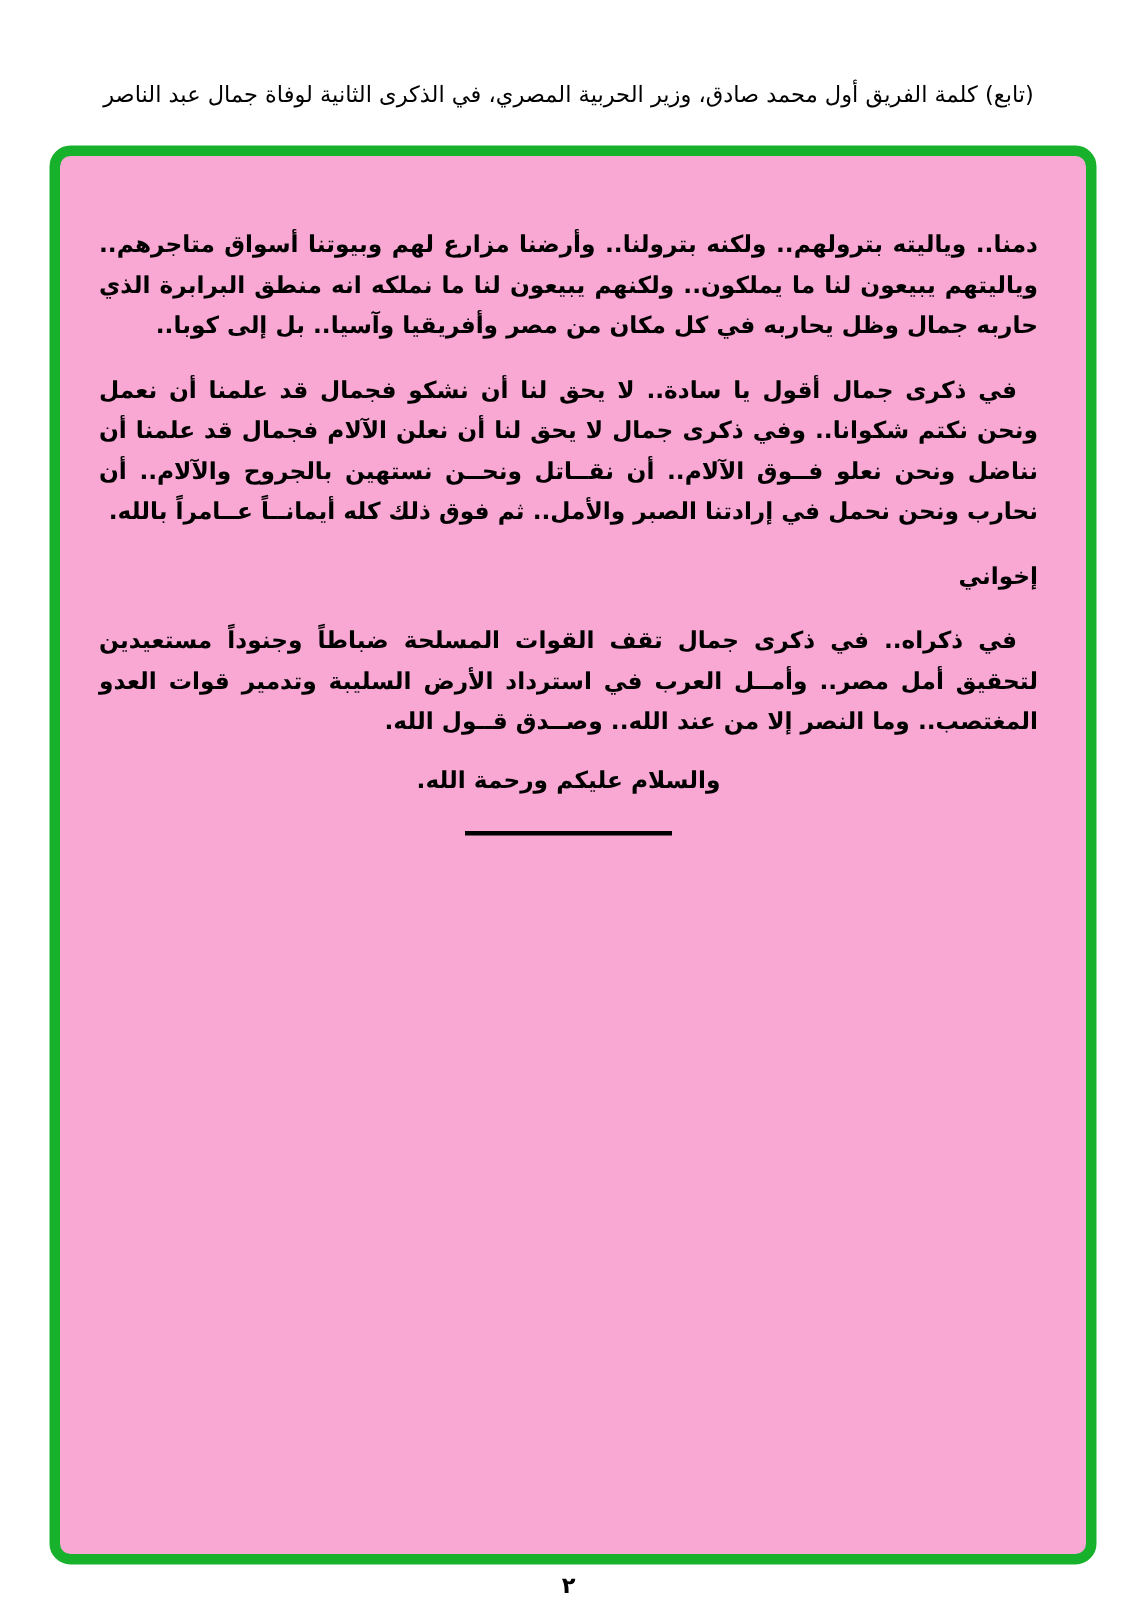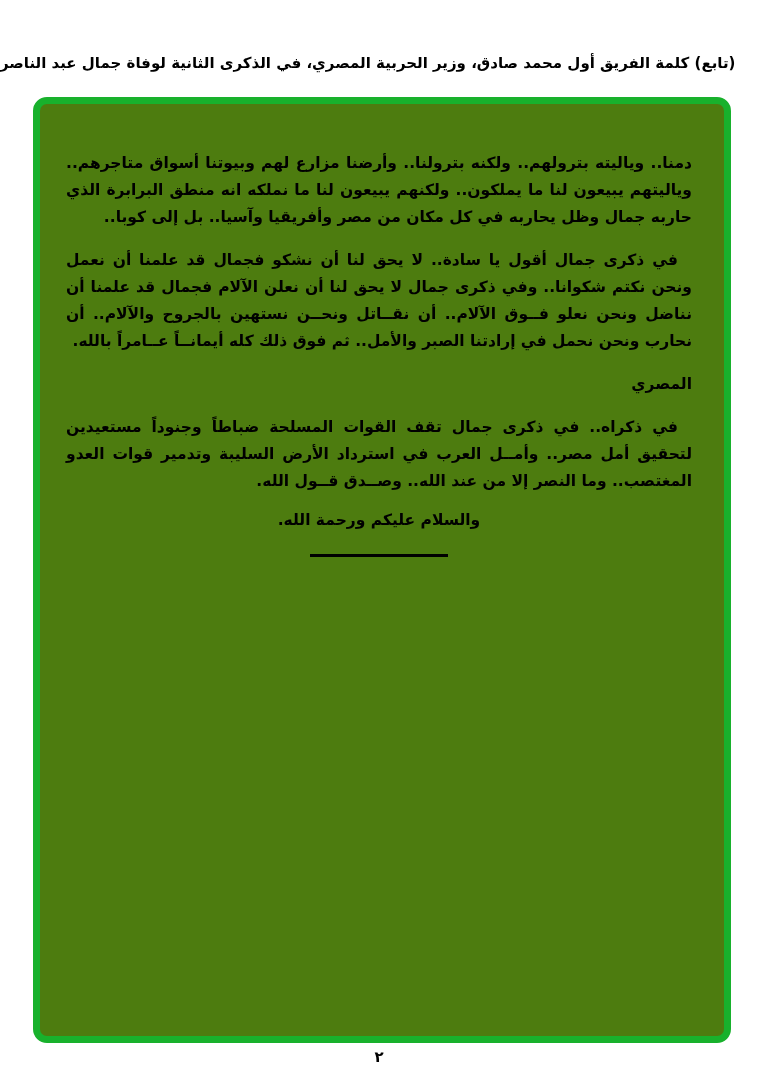--- a/index.html
+++ b/index.html
@@ -14,35 +14,35 @@
     background: #ffffff;
     font-family: "DejaVu Sans", sans-serif;
     overflow: hidden;
   }
   .header {
     position: absolute;
     top: 54px;
     left: 0;
     width: 100%;
     direction: rtl;
-    text-align: left;
+    text-align: center;
     font-size: 15px;
-    font-weight: bold;
+    font-weight: normal;
     color: #000000;
   }
   .frame {
     position: absolute;
     box-sizing: border-box;
     left: 33px;
     top: 97px;
     width: 698px;
     height: 946px;
     border: 7px solid #18b12c;
     border-radius: 14px;
-    background: #4d7c0f;
+    background: #f9a8d4;
   }
   .content {
     direction: rtl;
     padding: 46px 32px 0 26px;
     color: #000000;
   }
   .para {
     margin: 16px 0 0 0;
     font-size: 15.5px;
     font-weight: bold;
@@ -87,21 +87,21 @@
 
   <div class="header">(تابع) كلمة الفريق أول محمد صادق، وزير الحربية المصري، في الذكرى الثانية لوفاة جمال عبد الناصر</div>
 
   <div class="frame" style="border-color: rgb(24, 177, 44);">
     <div class="content">
 
       <p class="para first">دمنا.. وياليته بترولهم.. ولكنه بترولنا.. وأرضنا مزارع لهم وبيوتنا أسواق متاجرهم.. وياليتهم يبيعون لنا ما يملكون.. ولكنهم يبيعون لنا ما نملكه انه منطق البرابرة الذي حاربه جمال وظل يحاربه في كل مكان من مصر وأفريقيا وآسيا.. بل إلى كوبا..</p>
 
       <p class="para indent">في ذكرى جمال أقول يا سادة.. لا يحق لنا أن نشكو فجمال قد علمنا أن نعمل ونحن نكتم شكوانا.. وفي ذكرى جمال لا يحق لنا أن نعلن الآلام فجمال قد علمنا أن نناضل ونحن نعلو فــوق الآلام.. أن نقــاتل ونحــن نستهين بالجروح والآلام.. أن نحارب ونحن نحمل في إرادتنا الصبر والأمل.. ثم فوق ذلك كله أيمانــاً عــامراً بالله.</p>
 
-      <p class="para salutation">المصري</p>
+      <p class="para salutation">إخواني</p>
 
       <p class="para indent">في ذكراه.. في ذكرى جمال تقف القوات المسلحة ضباطاً وجنوداً مستعيدين لتحقيق أمل مصر.. وأمــل العرب في استرداد الأرض السليبة وتدمير قوات العدو المغتصب.. وما النصر إلا من عند الله.. وصــدق قــول الله.</p>
 
       <p class="para centered">والسلام عليكم ورحمة الله.</p>
 
       <div class="divider"></div>
 
     </div>
   </div>
 

